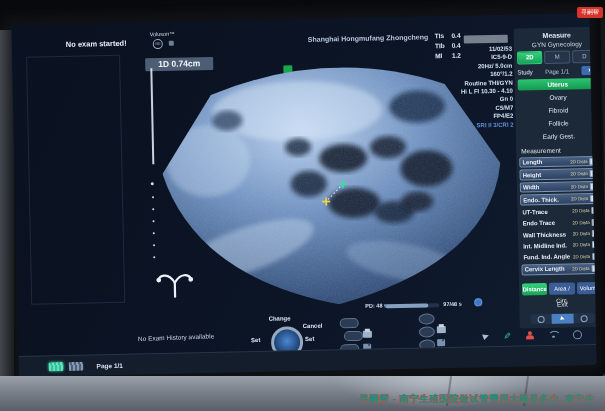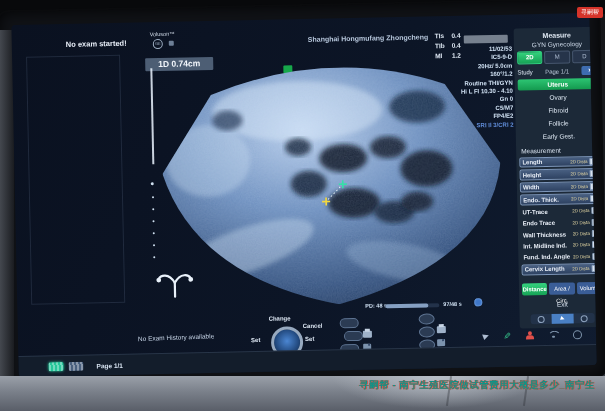--- a/index.html
+++ b/index.html
@@ -104,21 +104,21 @@
   .ico-person::before{content:"";position:absolute;left:2.5px;top:0;width:4px;height:4px;border-radius:50%;background:#e0504a;}
   .ico-person::after{content:"";position:absolute;left:0.5px;top:4.5px;width:8px;height:4px;border-radius:3px 3px 0 0;background:#e0504a;}
   .ico-wifi{position:relative;width:11px;height:8px;}
   .ico-wifi::before{content:"";position:absolute;left:0;top:0;width:11px;height:11px;border:1.5px solid #7f95ad;border-radius:50%;
     clip-path:polygon(0 0,100% 0,50% 50%);}
   .ico-wifi::after{content:"";position:absolute;left:4.2px;top:4.5px;width:2.5px;height:2.5px;border-radius:50%;background:#7f95ad;}
   .ico-circle{width:7px;height:7px;border:1.5px solid #7f95ad;border-radius:50%;}
   
   .bodymark{left:138px;top:248px;}
   
-  .wm{position:absolute;right:10px;bottom:19px;font-size:9.5px;font-weight:bold;color:#0d9488;
+  .wm{position:absolute;right:10px;bottom:5px;font-size:9.5px;font-weight:bold;color:#0d9488;
     text-shadow:0.7px 0 0 #e0483a, -0.4px 0 0 #e0483a;letter-spacing:.5px;z-index:60;}
   .badge{position:absolute;left:577px;top:7px;background:#d6342a;color:#fff;font-size:6px;
     padding:2px 2px;border-radius:2px;z-index:60;line-height:6.5px;width:22px;text-align:center;}
 </style>
 </head>
 <body>
 
 <div class="photo">
   <div class="top-strip"></div>
   <div class="bezel"></div>

